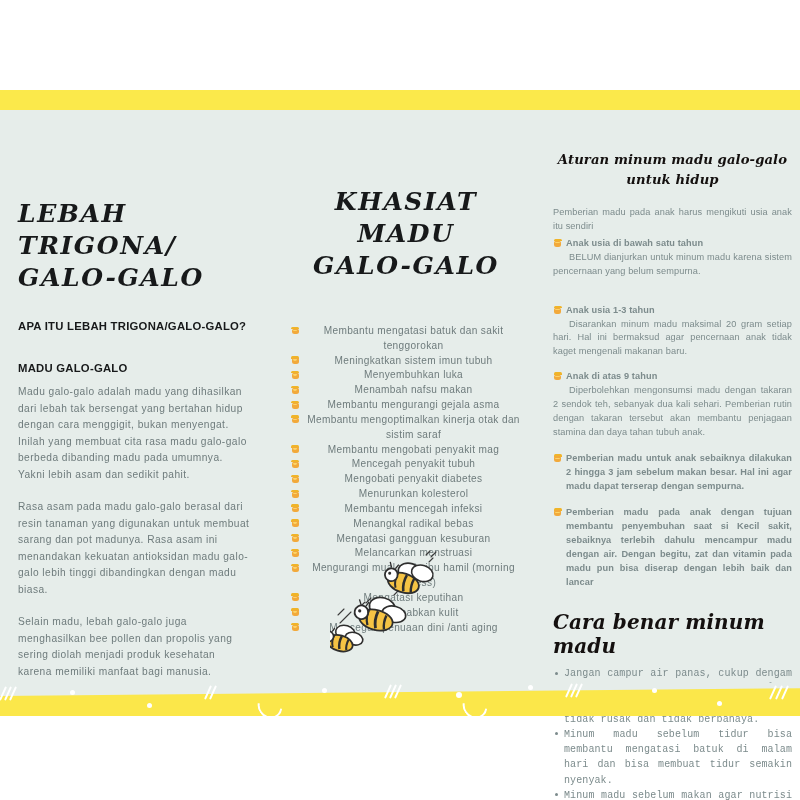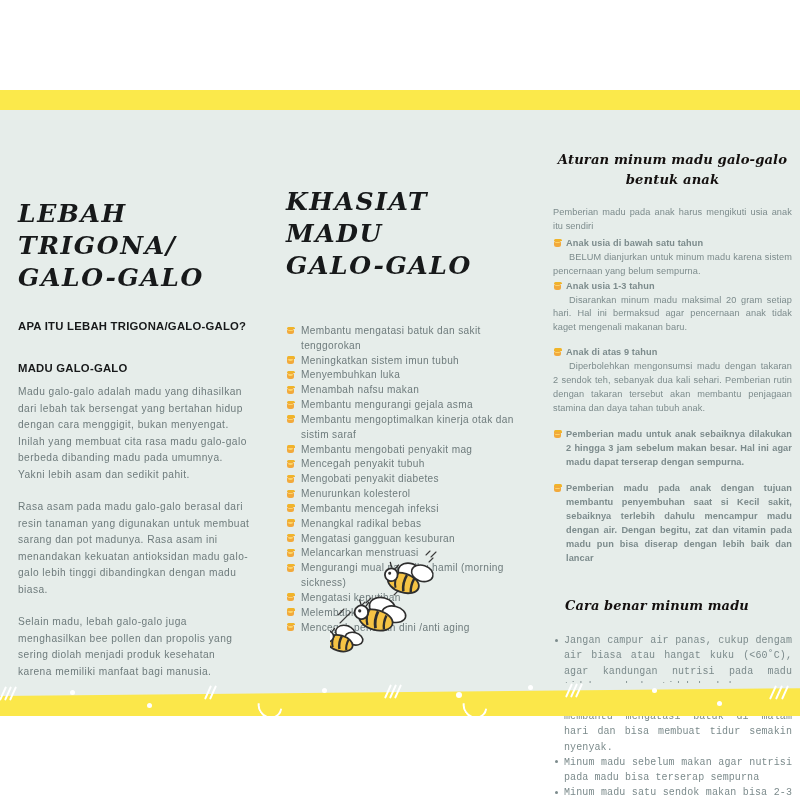--- a/index.html
+++ b/index.html
@@ -39,21 +39,21 @@
   }
   .strokes{position:absolute;}
   .strokes i{
     position:absolute;display:block;width:2px;height:15px;background:#ffffff;
     transform:rotate(24deg);border-radius:2px;
   }
 
   
   .col{position:absolute;top:110px;}
   .col1{left:0;width:268px;padding:0 18px;box-sizing:border-box;}
-  .col2{left:272px;width:268px;padding:0 14px;box-sizing:border-box;}
+  .col2{left:272px;width:268px;padding:0 14px;box-sizing:border-box;text-align:center;}
   .col3{left:545px;width:255px;padding:0 8px 0 8px;box-sizing:border-box;}
 
   
   .display-title{
     font-family:"DejaVu Serif", serif;
     font-weight:700;font-style:italic;
     font-size:25px;line-height:1.28;
     letter-spacing:1.6px;
     color:#17191a;
     margin:0;
@@ -66,21 +66,21 @@
   .serif-head{
     font-family:"DejaVu Serif", serif;
     font-weight:700;font-style:italic;
     font-size:13.2px;line-height:1.5;
     color:#14100f;text-align:center;margin:0;
     letter-spacing:0.1px;
   }
   .serif-head2{
     font-family:"DejaVu Serif", serif;
     font-weight:700;font-style:italic;
-    font-size:13px;color:#14100f;margin:12px;
+    font-size:20px;color:#14100f;margin:0;
     letter-spacing:0.1px;
   }
 
   
   .body-txt{
     font-family:"Liberation Sans", sans-serif;
     font-size:10.2px;line-height:1.62;
     letter-spacing:0.45px;
     color:#6e7b7c;
     margin:0;
@@ -217,31 +217,31 @@
         <li><span class="pot-ico"><span class="potshape"><span class="lid"></span><span class="body"></span><span class="drip"></span></span></span><span>Melembabkan kulit</span></li>
         <li><span class="pot-ico"><span class="potshape"><span class="lid"></span><span class="body"></span><span class="drip"></span></span></span><span>Mencegah penuaan dini /anti aging</span></li>
       </ul>
   </div>
 
   <div class="col col3">
     <div class="sp34"></div>
       <div class="sp6"></div>
     <h2 class="serif-head">
       <span>Aturan minum madu galo-galo</span><br>
-      <span>bentuk anak</span>
+      <span>untuk hidup</span>
     </h2>
     <div class="sp16"></div>
     <p class="c3-txt">Pemberian madu pada anak harus mengikuti usia anak itu sendiri</p>
 
     <div id="age-groups">
         <div style="margin-top: 3px;">
           <div class="c3-pot"><span class="pot-ico"><span class="potshape"><span class="lid"></span><span class="body"></span><span class="drip"></span></span></span><span>Anak usia di bawah satu tahun</span></div>
           <p class="c3-txt ind">BELUM dianjurkan untuk minum madu karena sistem pencernaan yang belum sempurna.</p>
         </div>
-        <div style="margin-top: 1px;">
+        <div style="margin-top: 25px;">
           <div class="c3-pot"><span class="pot-ico"><span class="potshape"><span class="lid"></span><span class="body"></span><span class="drip"></span></span></span><span>Anak usia 1-3 tahun</span></div>
           <p class="c3-txt ind">Disarankan minum madu maksimal 20 gram setiap hari. Hal ini bermaksud agar pencernaan anak tidak kaget mengenali makanan baru.</p>
         </div>
         <div style="margin-top: 11px;">
           <div class="c3-pot"><span class="pot-ico"><span class="potshape"><span class="lid"></span><span class="body"></span><span class="drip"></span></span></span><span>Anak di atas 9 tahun</span></div>
           <p class="c3-txt ind">Diperbolehkan mengonsumsi madu dengan takaran 2 sendok teh, sebanyak dua kali sehari. Pemberian rutin dengan takaran tersebut akan membantu penjagaan stamina dan daya tahan tubuh anak.</p>
         </div>
       </div>
 
     <div class="sp12"></div>

